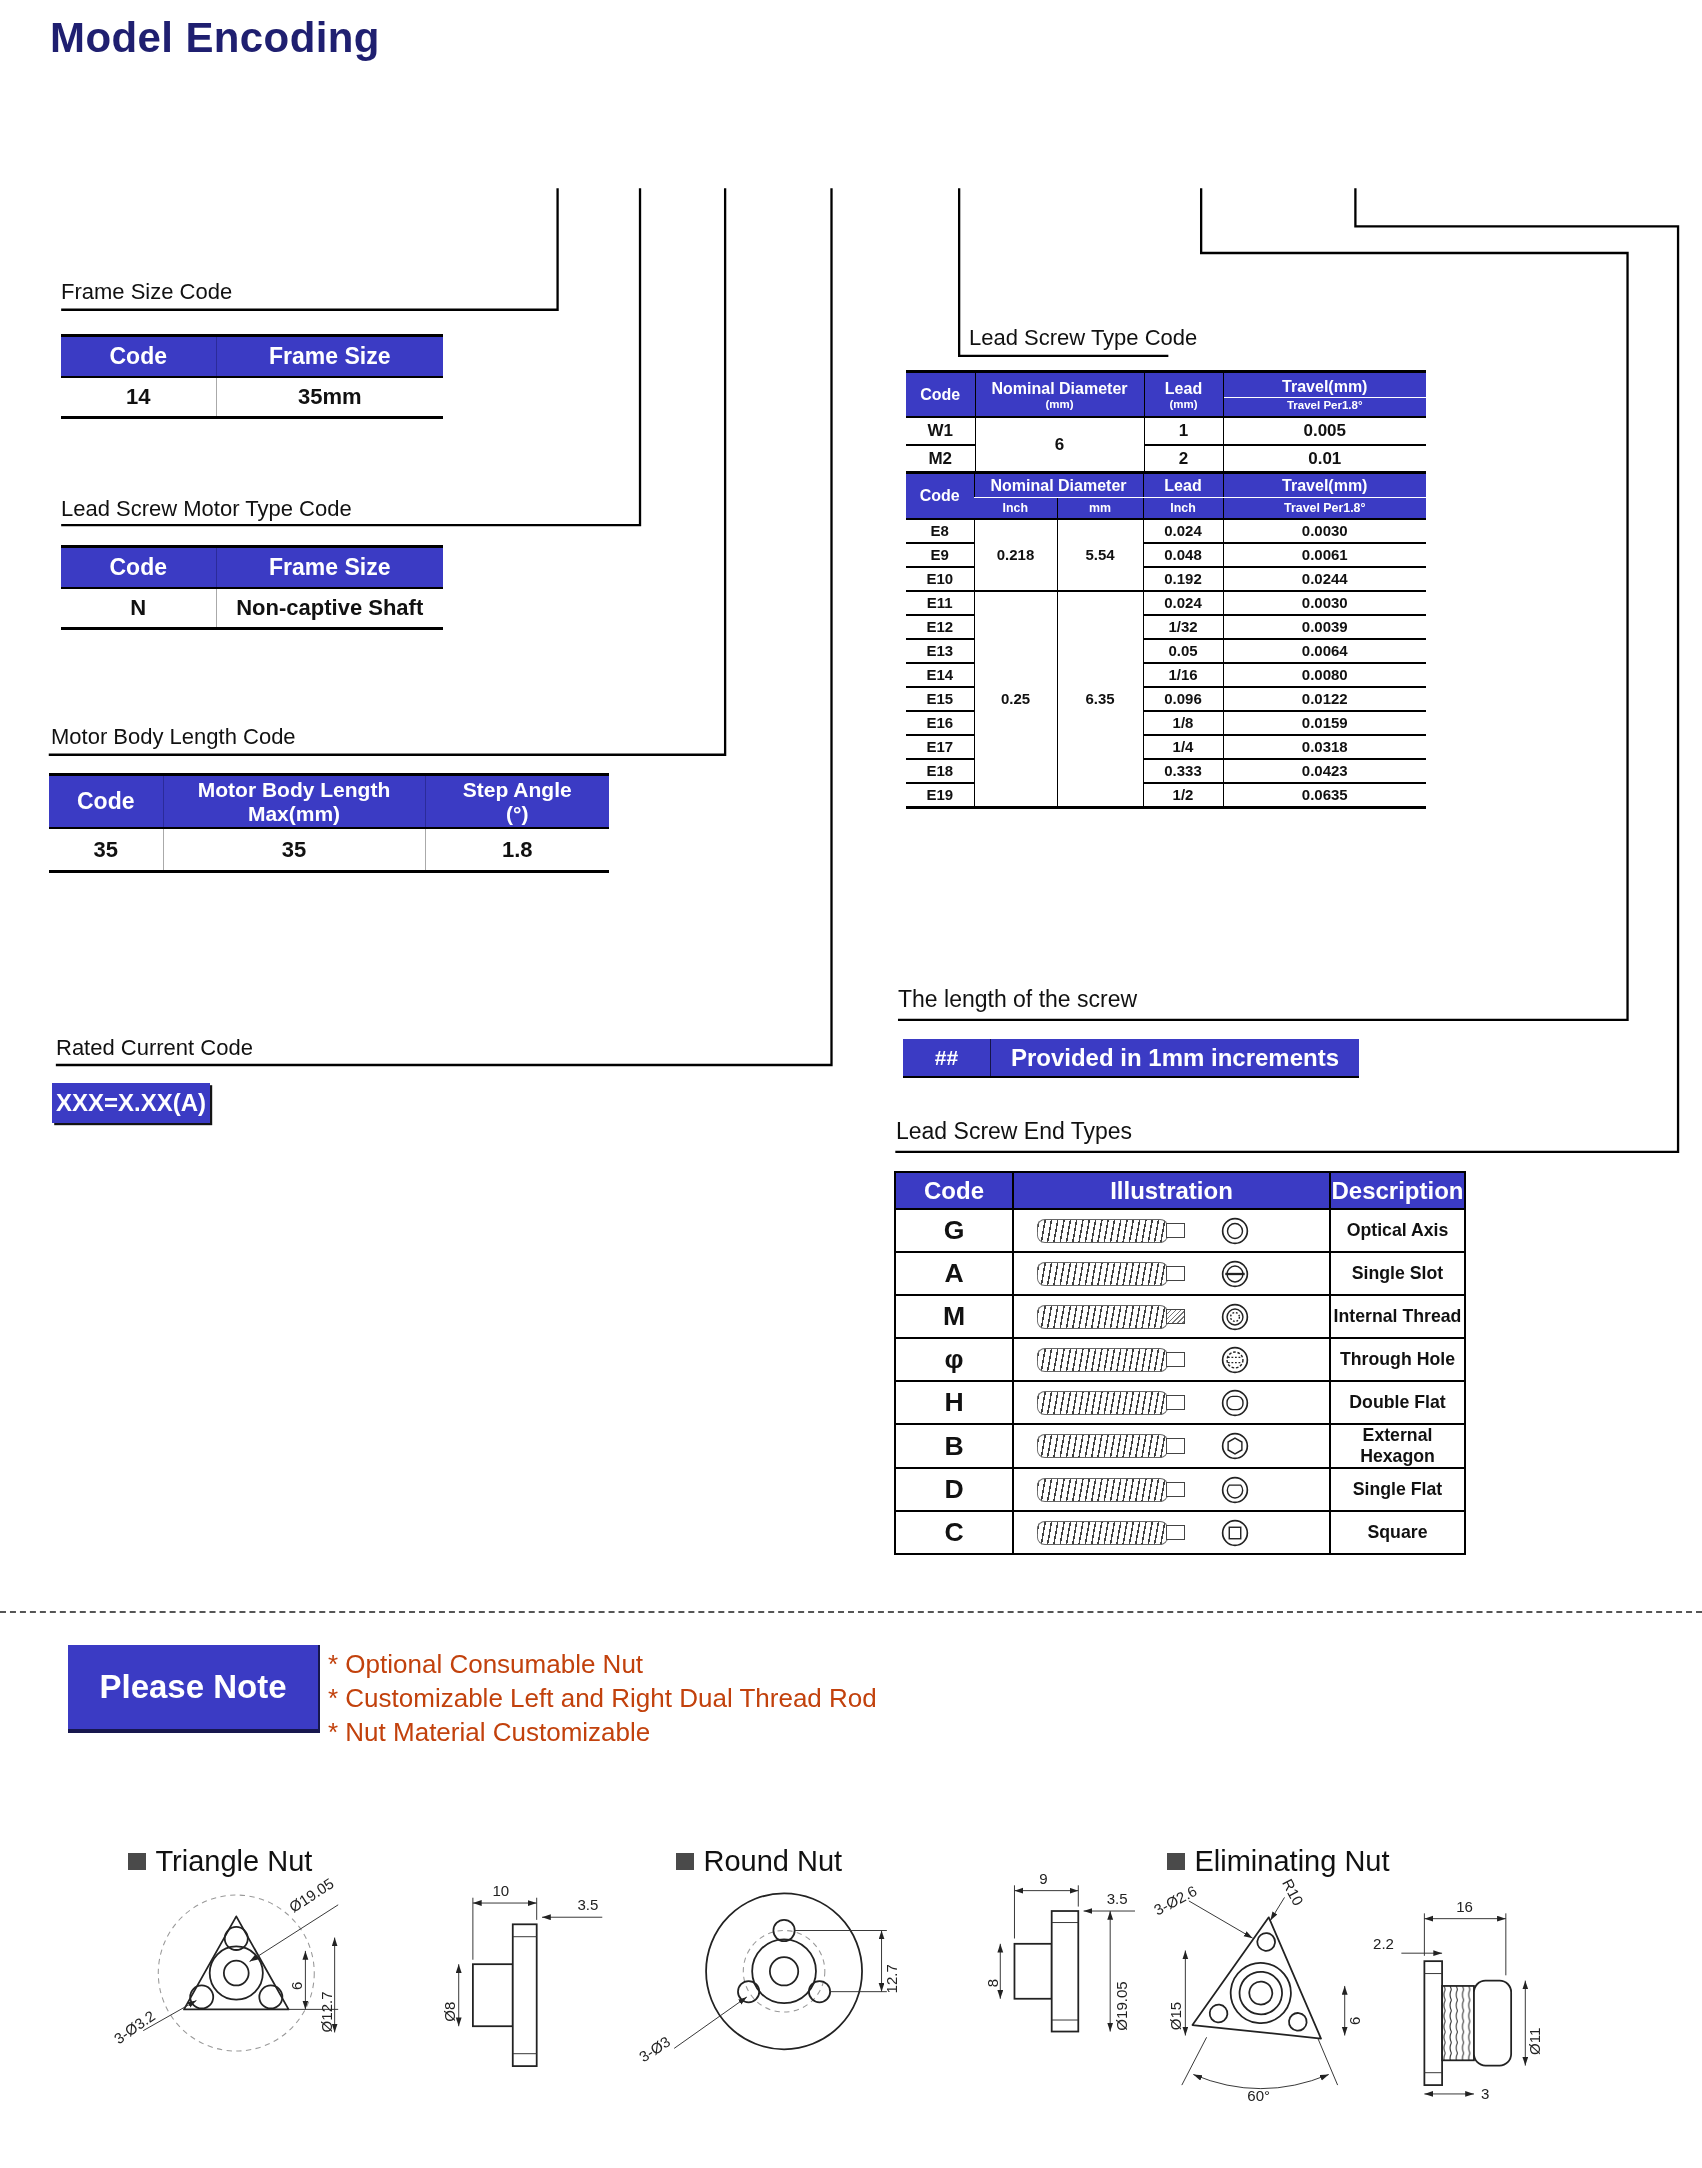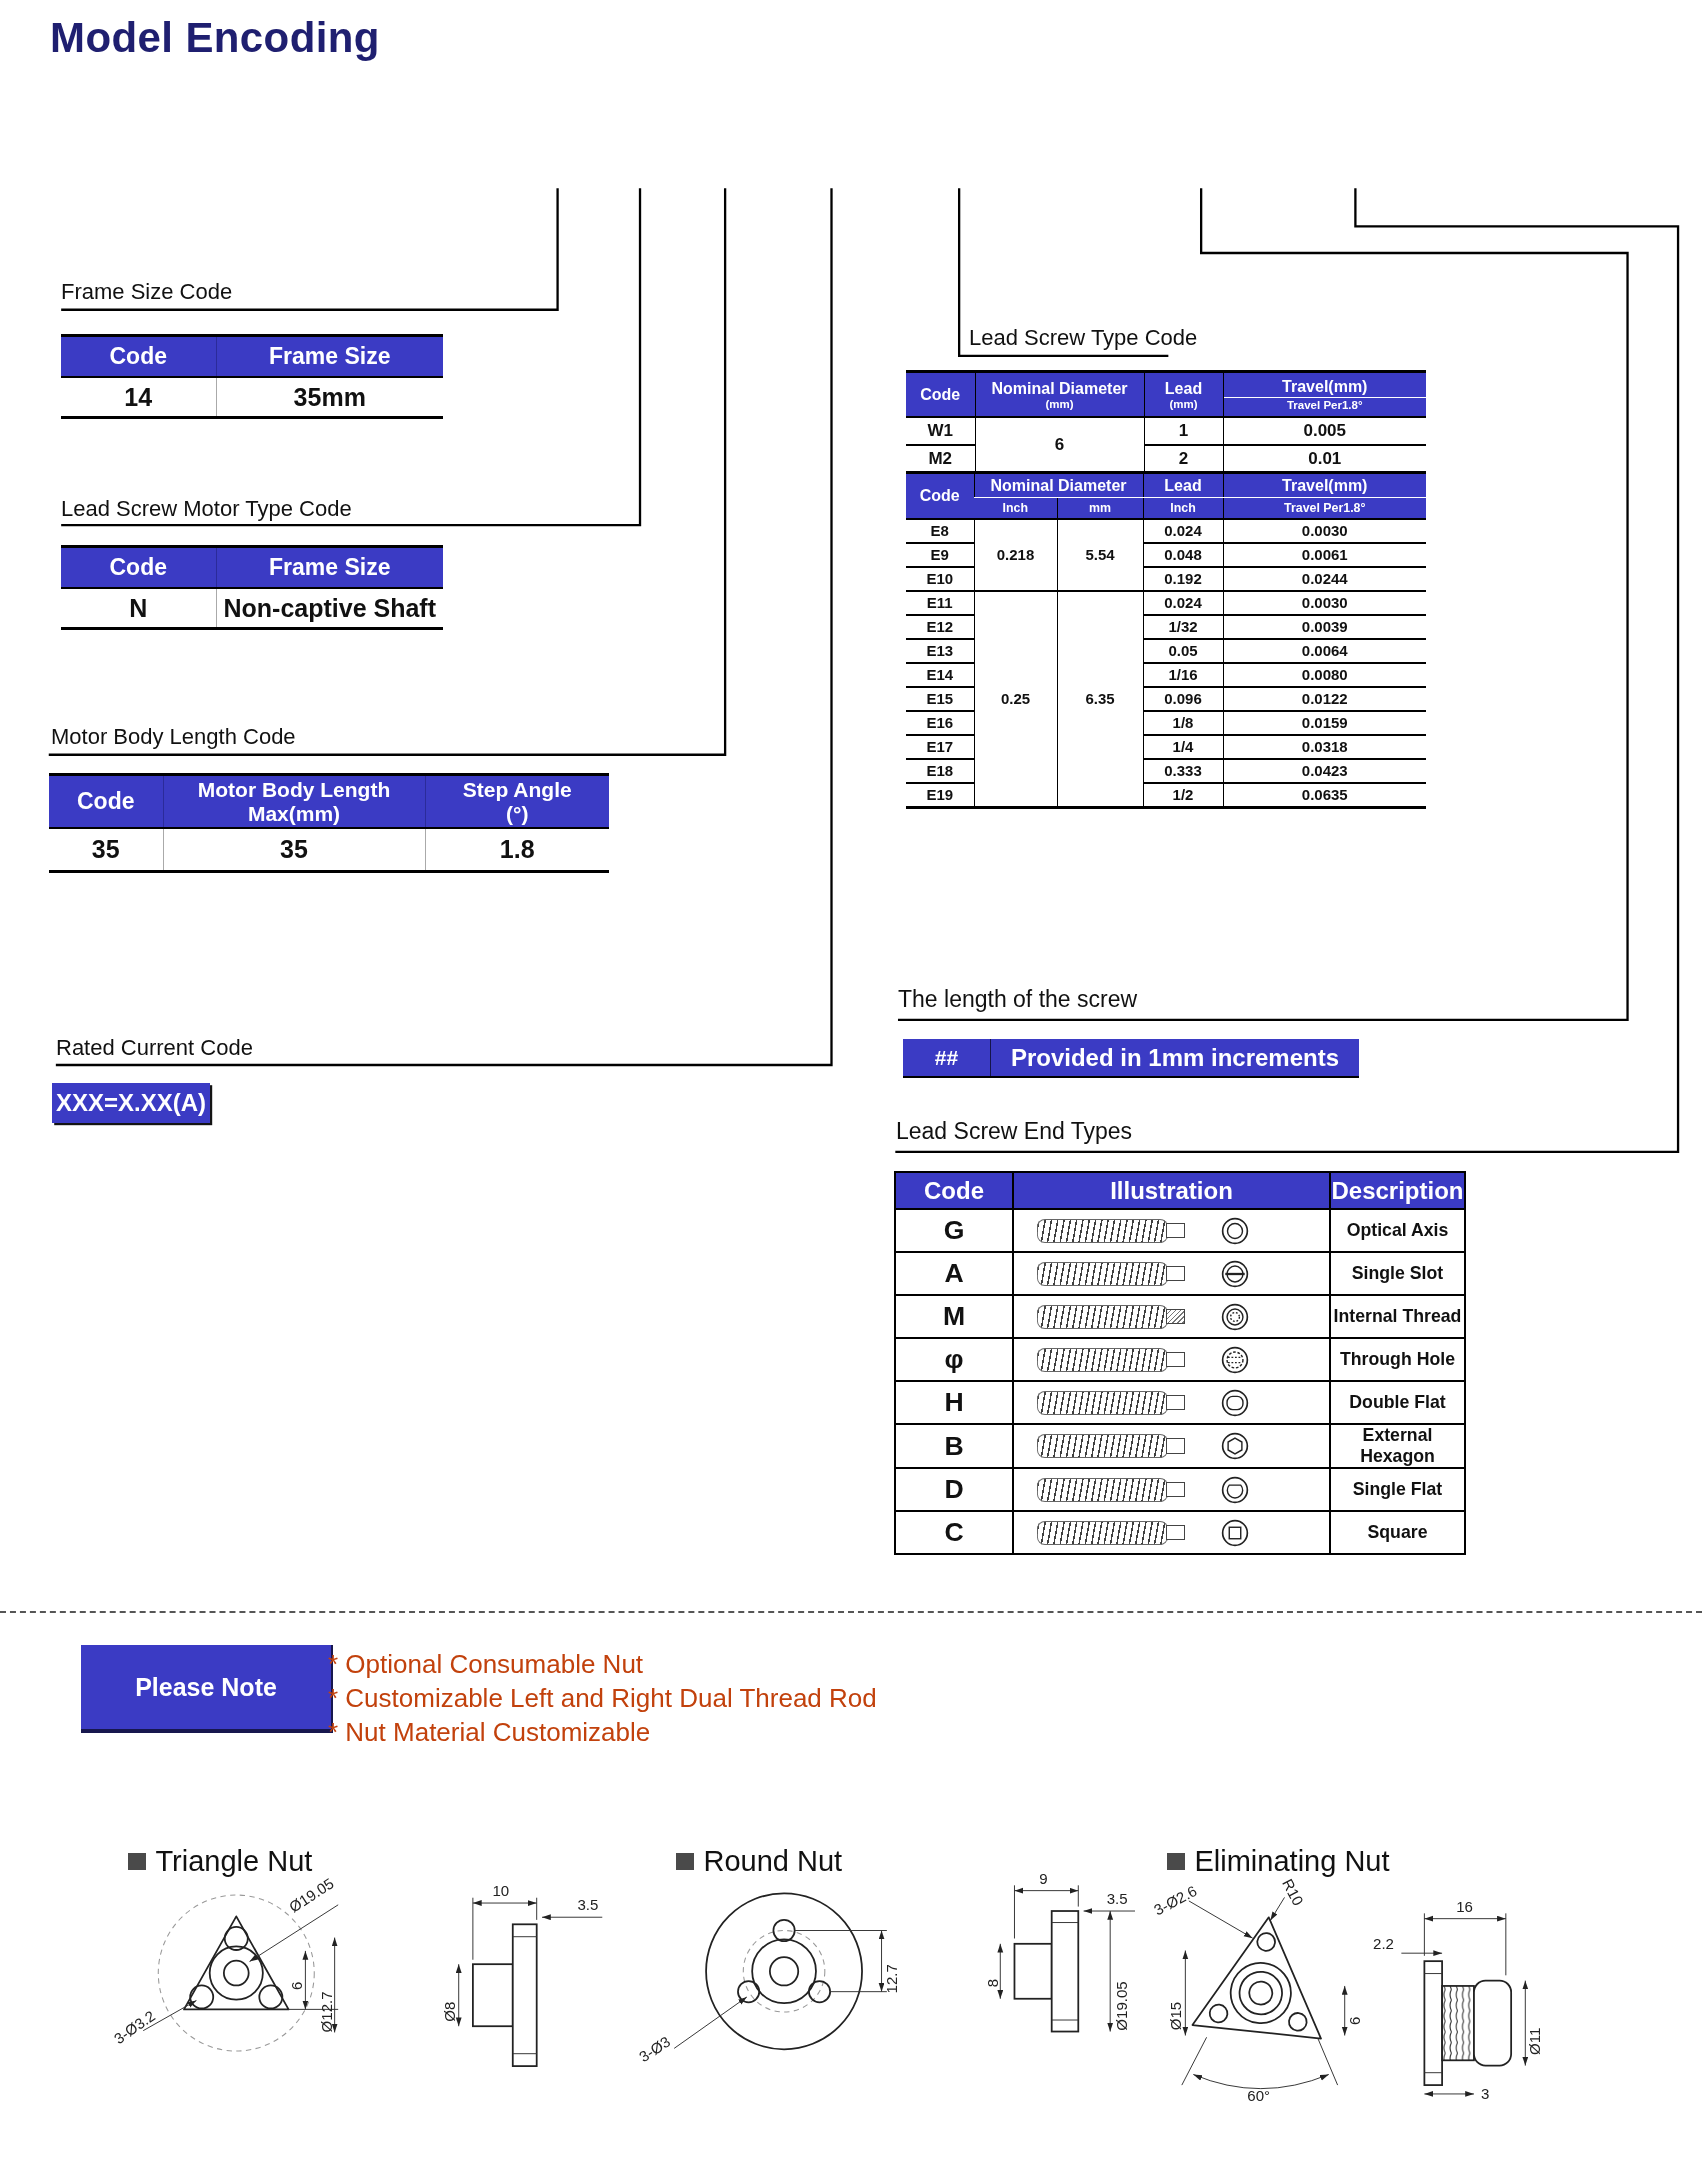--- a/index.html
+++ b/index.html
@@ -10,21 +10,21 @@
   .model-number{left:504px;top:99px;font-size:78px;font-weight:bold;color:#000;letter-spacing:0.9px;white-space:nowrap;}
   svg.overlay{left:0;top:0;pointer-events:none;}
   .sec-label{font-size:22px;color:#111;white-space:nowrap;}
   .sec-label.sm{font-size:23px;}
 
   
   table{border-collapse:collapse;table-layout:fixed;position:absolute;background:#fff;}
   th,td{padding:0;text-align:center;vertical-align:middle;}
   .ftable th{background:var(--accent,#3b3bc4);color:#fff;font-size:23px;font-weight:bold;height:39px;
              border-top:3.5px solid #000;border-bottom:2.7px solid #000;}
-  .ftable td{font-size:25px;font-weight:bold;height:38px;border-bottom:3.5px solid #000;}
+  .ftable td{font-size:22px;font-weight:bold;height:38px;border-bottom:3.5px solid #000;}
   .ftable th+th{border-left:1.8px solid #2b2b9a;}
   .ftable td+td{border-left:1.3px solid #aaa;}
   .ftable .hdr2{line-height:24px;font-size:21px;}
 
   
   .t1 th,.t2 th{background:var(--accent,#3b3bc4);color:#fff;font-weight:bold;}
   .t1 thead th{border-top:3.1px solid #000;border-bottom:2.7px solid #000;font-size:16px;height:43px;}
   .t1 td{border-bottom:2.2px solid #000;font-weight:bold;font-size:17px;height:26px;}
   .t1{border-bottom:3.1px solid #000;}
   .t1 th+th,.t1 td+td{border-left:1.3px solid #000;}
@@ -64,22 +64,22 @@
           background:repeating-linear-gradient(100deg,#fff 0 1.3px,#3f3f3f 1.3px 2.8px,#fff 2.8px 6.2px);
           box-shadow:inset 0 0 0 0.9px #666;}
   .tip{width:17px;height:13.3px;border:1.4px solid #444;background:#fff;margin-left:-1.8px;flex:none;}
   .tip-km{width:15px;height:17.7px;border:0.9px solid #333;
           background:repeating-linear-gradient(90deg,#333 0 1.8px,#bbb 1.8px 4px);}
   .tip-m{background:repeating-linear-gradient(135deg,#fff 0 2.2px,#777 2.2px 3.5px);}
   .endview{margin-left:35px;flex:none;}
 
   
   .dashline{left:0;top:1611px;width:1702px;border-top:2.2px dashed #555;height:0;}
-  .note-box{left:81px;top:1645px;width:250px;height:84px;background:var(--accent,#3b3bc4);color:#fff;
-            font-size:25px;font-weight:bold;display:flex;align-items:center;justify-content:center;
+  .note-box{left:68px;top:1645px;width:250px;height:84px;background:var(--accent,#3b3bc4);color:#fff;
+            font-size:33px;font-weight:bold;display:flex;align-items:center;justify-content:center;
             border-bottom:4.4px solid #17174e;border-right:2.7px solid #17174e;}
   .note-items{left:328px;top:1647px;font-size:26px;line-height:34px;color:#c2410c;}
 
   
   .nut-head{display:flex;align-items:center;font-size:29px;color:#111;margin-top:20px;}
   .nut-head .sq{width:17.7px;height:17.7px;background:#4a4a4a;margin-right:9.8px;flex:none;}
   .dwg text{font-size:17px;fill:#222;font-family:"Liberation Sans",sans-serif;}
   .dwg .thin{stroke:#333;stroke-width:1.1;fill:none;}
   .dwg .main{stroke:#222;stroke-width:2;fill:#fff;}
   .dwg .mainn{stroke:#222;stroke-width:2;fill:none;}

